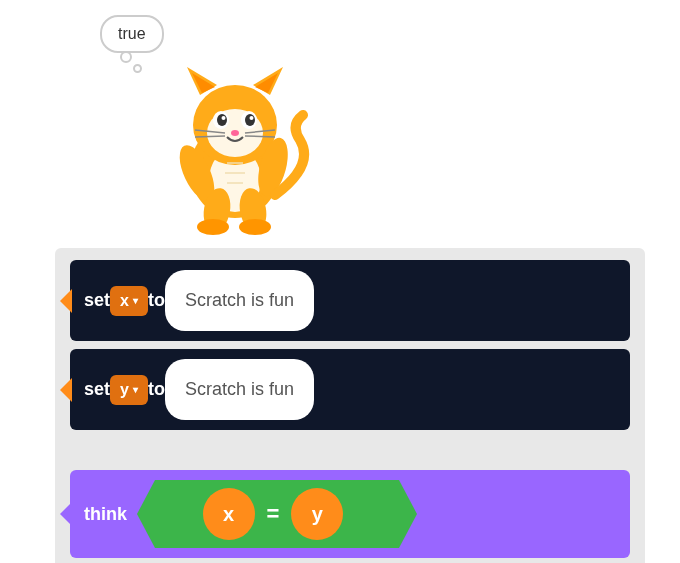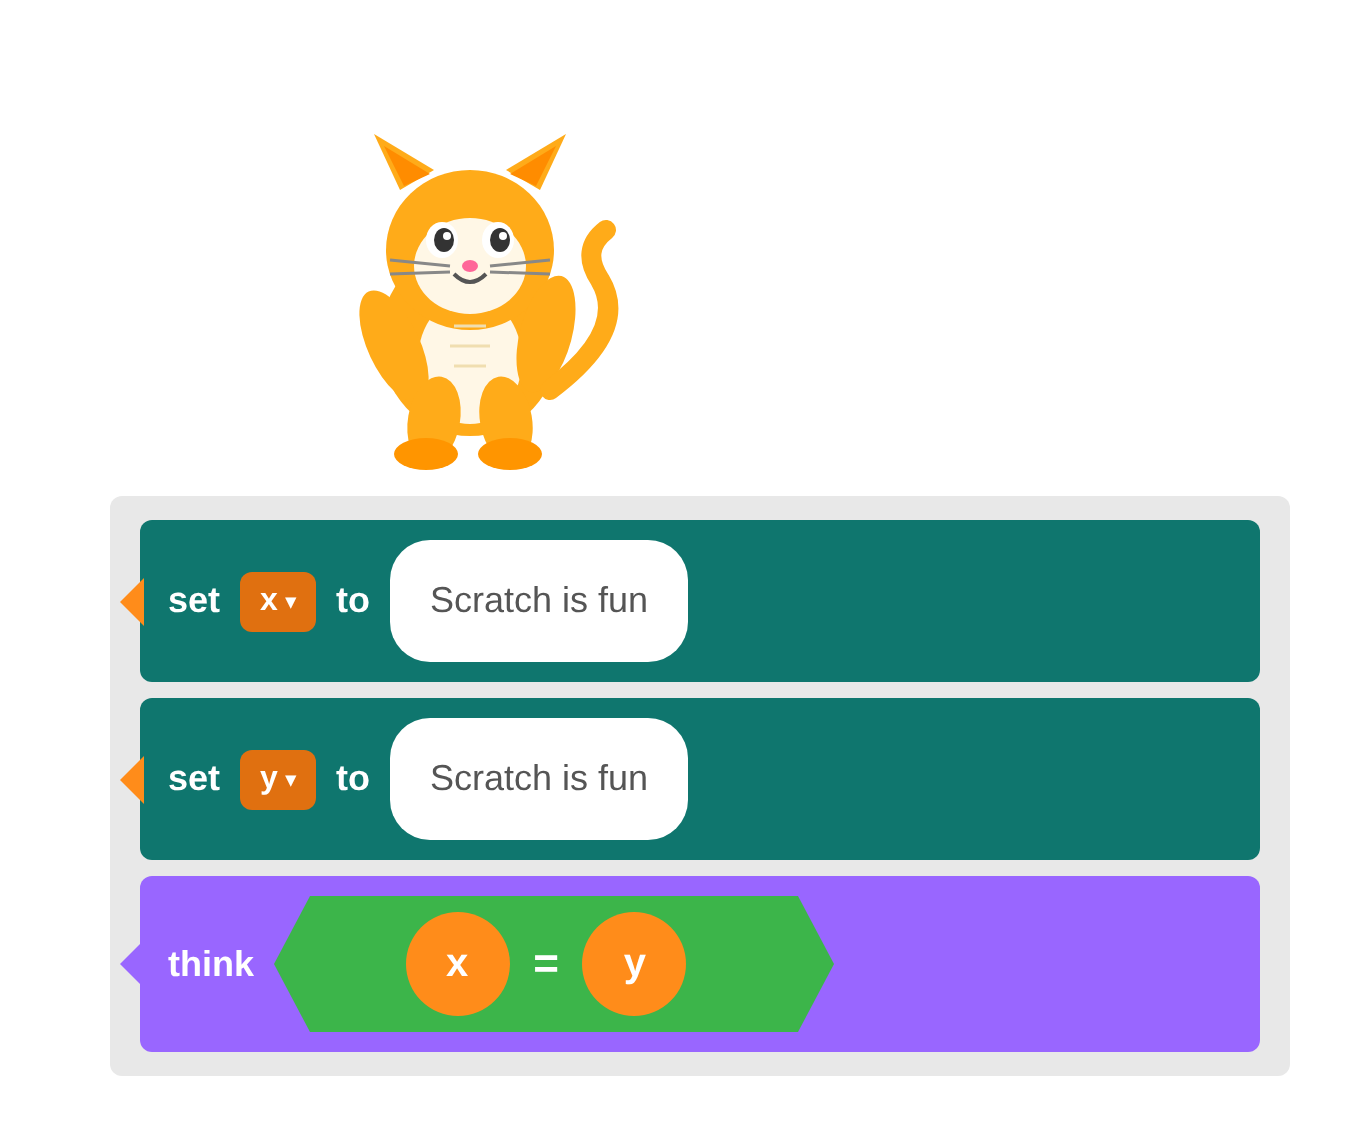--- a/index.html
+++ b/index.html
@@ -74,24 +74,24 @@
       padding: 12px 15px;
       display: flex;
       flex-direction: column;
       gap: 8px;
     }
 
     
     .set-block {
       display: flex;
       align-items: center;
-      background: #0f766e;
+      background: #0f172a;
       border-radius: 6px;
       padding: 10px 14px;
-      gap: 10px;
+      gap: 0;
       position: relative;
       min-height: 54px;
     }
     .set-block::before {
       content: '';
       position: absolute;
       left: -10px;
       top: 50%;
       transform: translateY(-50%);
       width: 0;
@@ -136,20 +136,21 @@
     
     .think-block {
       display: flex;
       align-items: center;
       background: #9966ff;
       border-radius: 6px;
       padding: 10px 14px;
       gap: 10px;
       position: relative;
       min-height: 64px;
+      margin-top: 32px;
     }
     .think-block::before {
       content: '';
       position: absolute;
       left: -10px;
       top: 50%;
       transform: translateY(-50%);
       width: 0;
       height: 0;
       border-top: 12px solid transparent;
@@ -189,20 +190,23 @@
       color: #fff;
       font-size: 22px;
       font-weight: bold;
     }
   </style>
 </head>
 <body>
 
 <div class="scene">
 
+  <div class="speech-bubble">
+    <span>true</span>
+  </div>
 
   <div class="cat-svg">
     <svg viewBox="0 0 160 180" width="160" height="180">
 
       <ellipse cx="80" cy="115" rx="45" ry="48" fill="#ffab19"></ellipse>
 
       <ellipse cx="80" cy="125" rx="26" ry="32" fill="#fff7e6"></ellipse>
 
       <ellipse cx="80" cy="70" rx="42" ry="40" fill="#ffab19"></ellipse>
 

